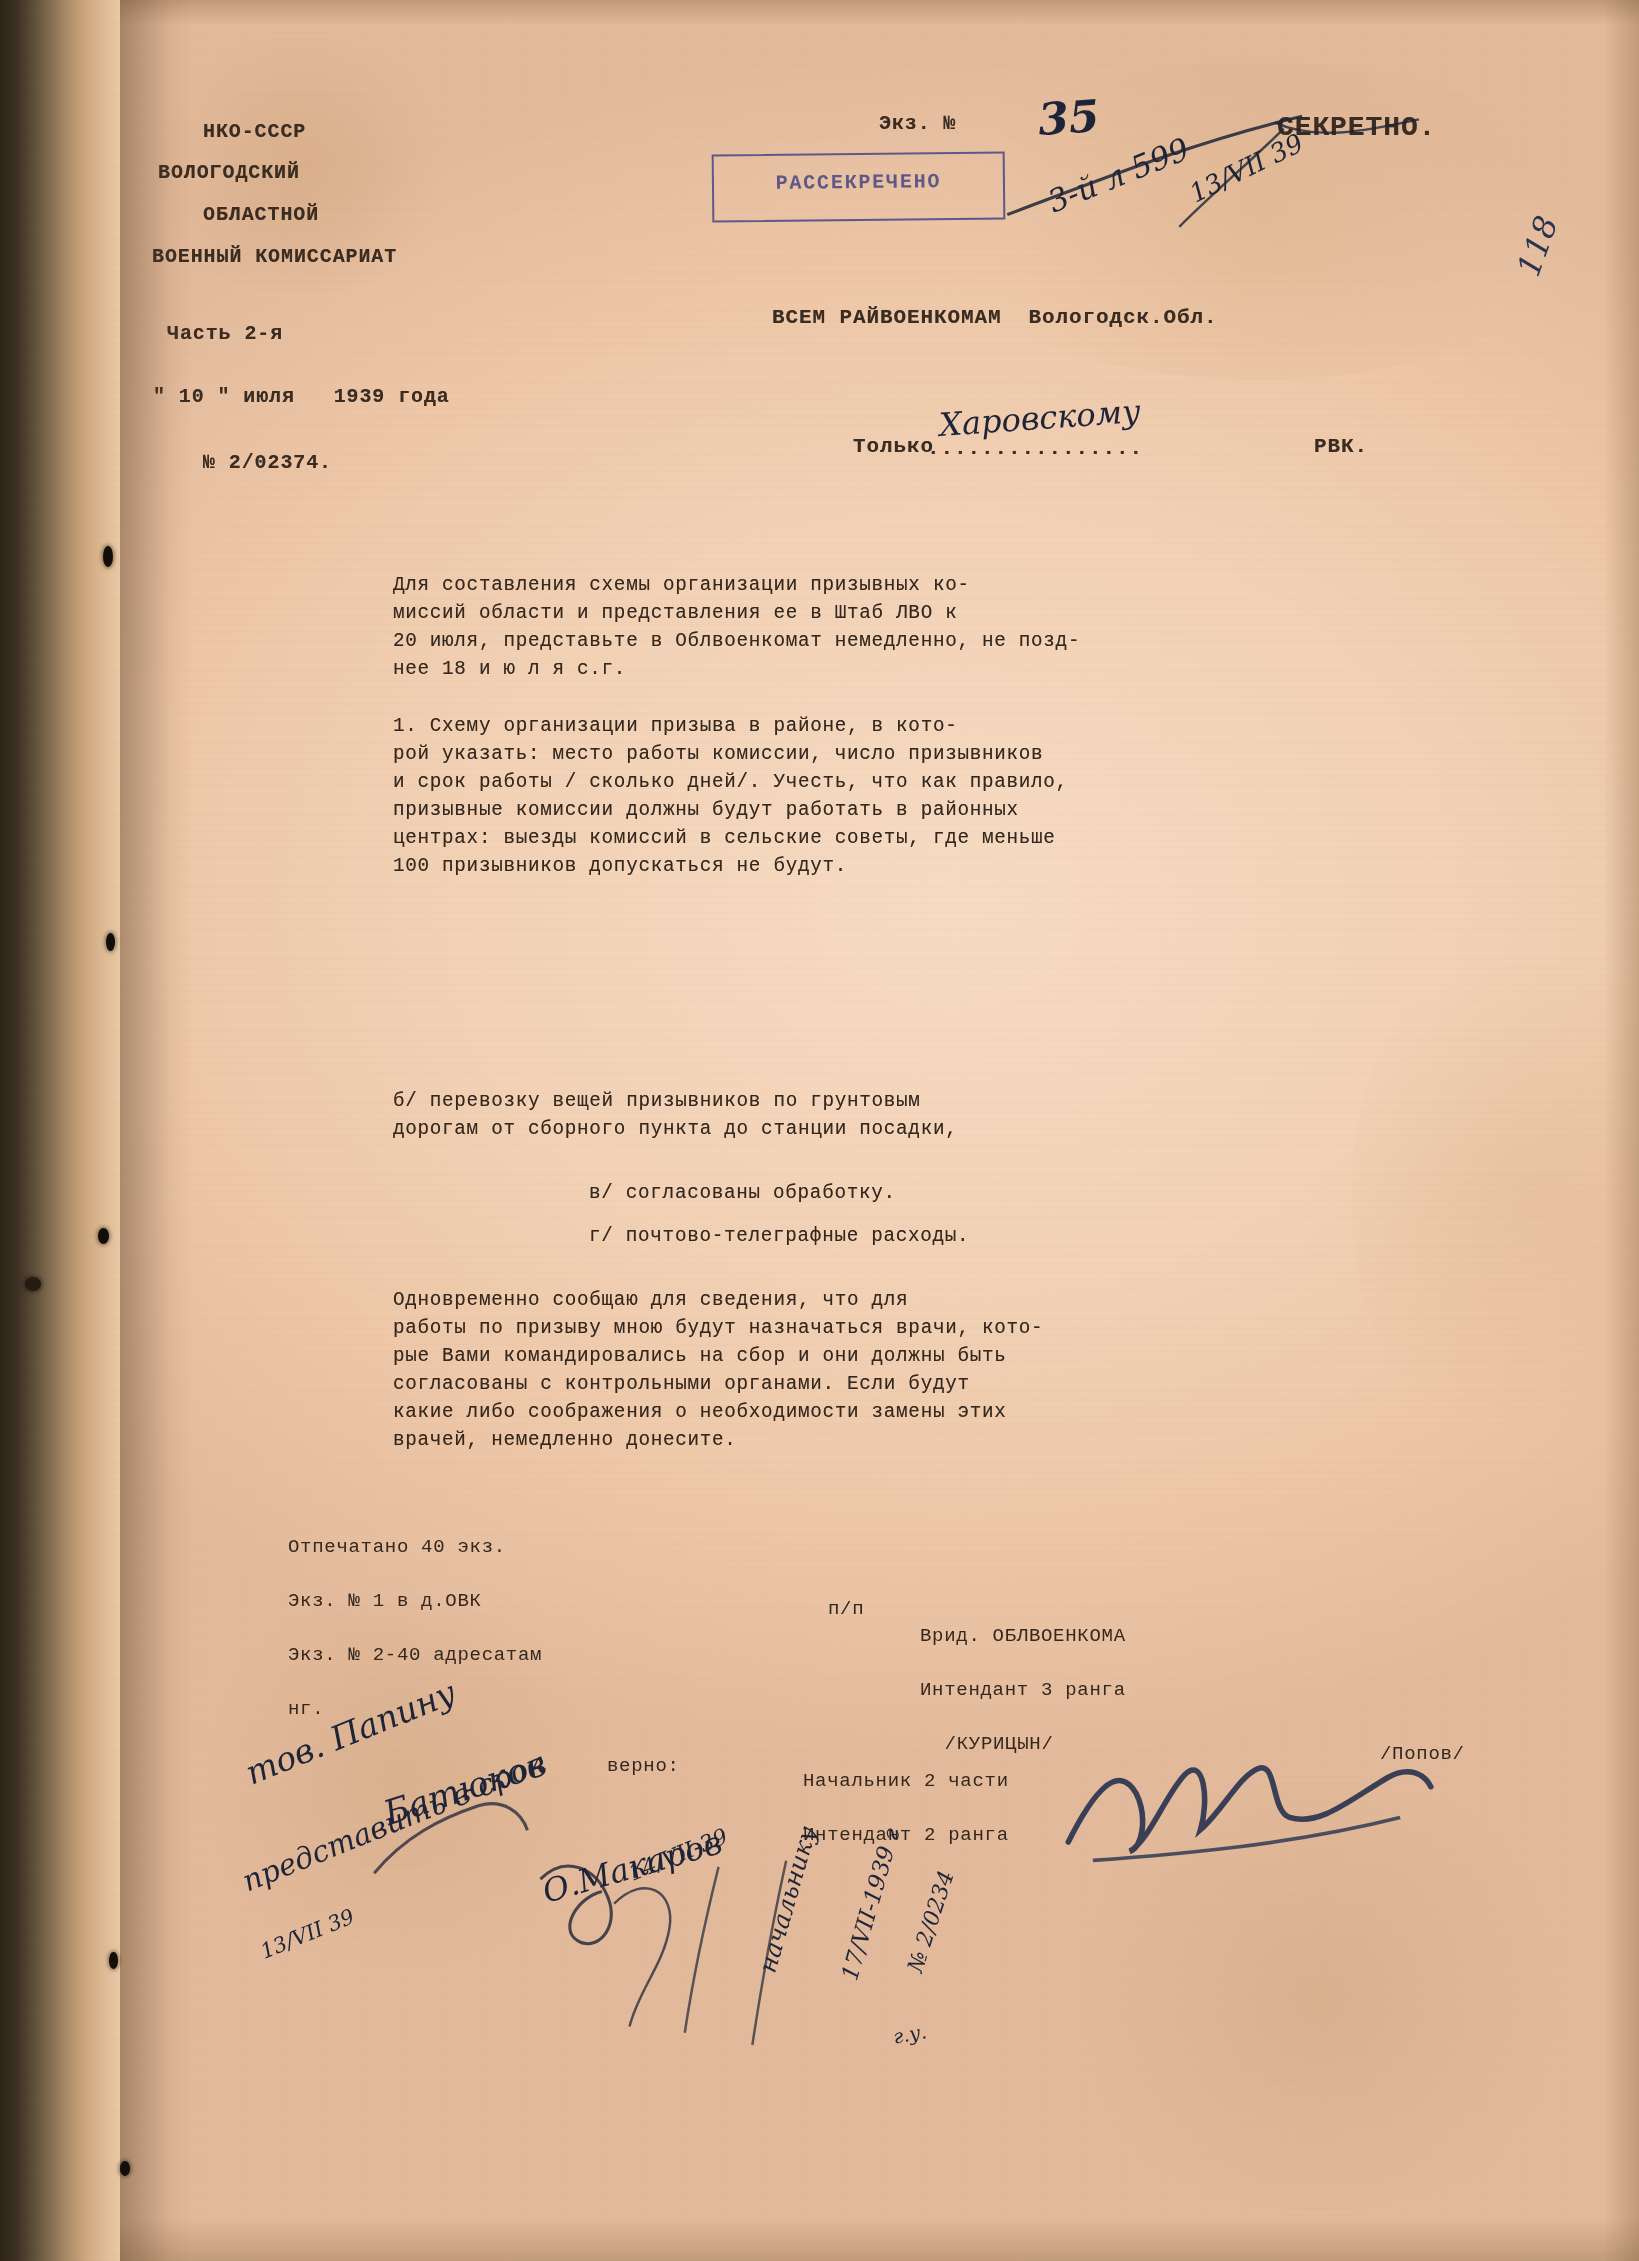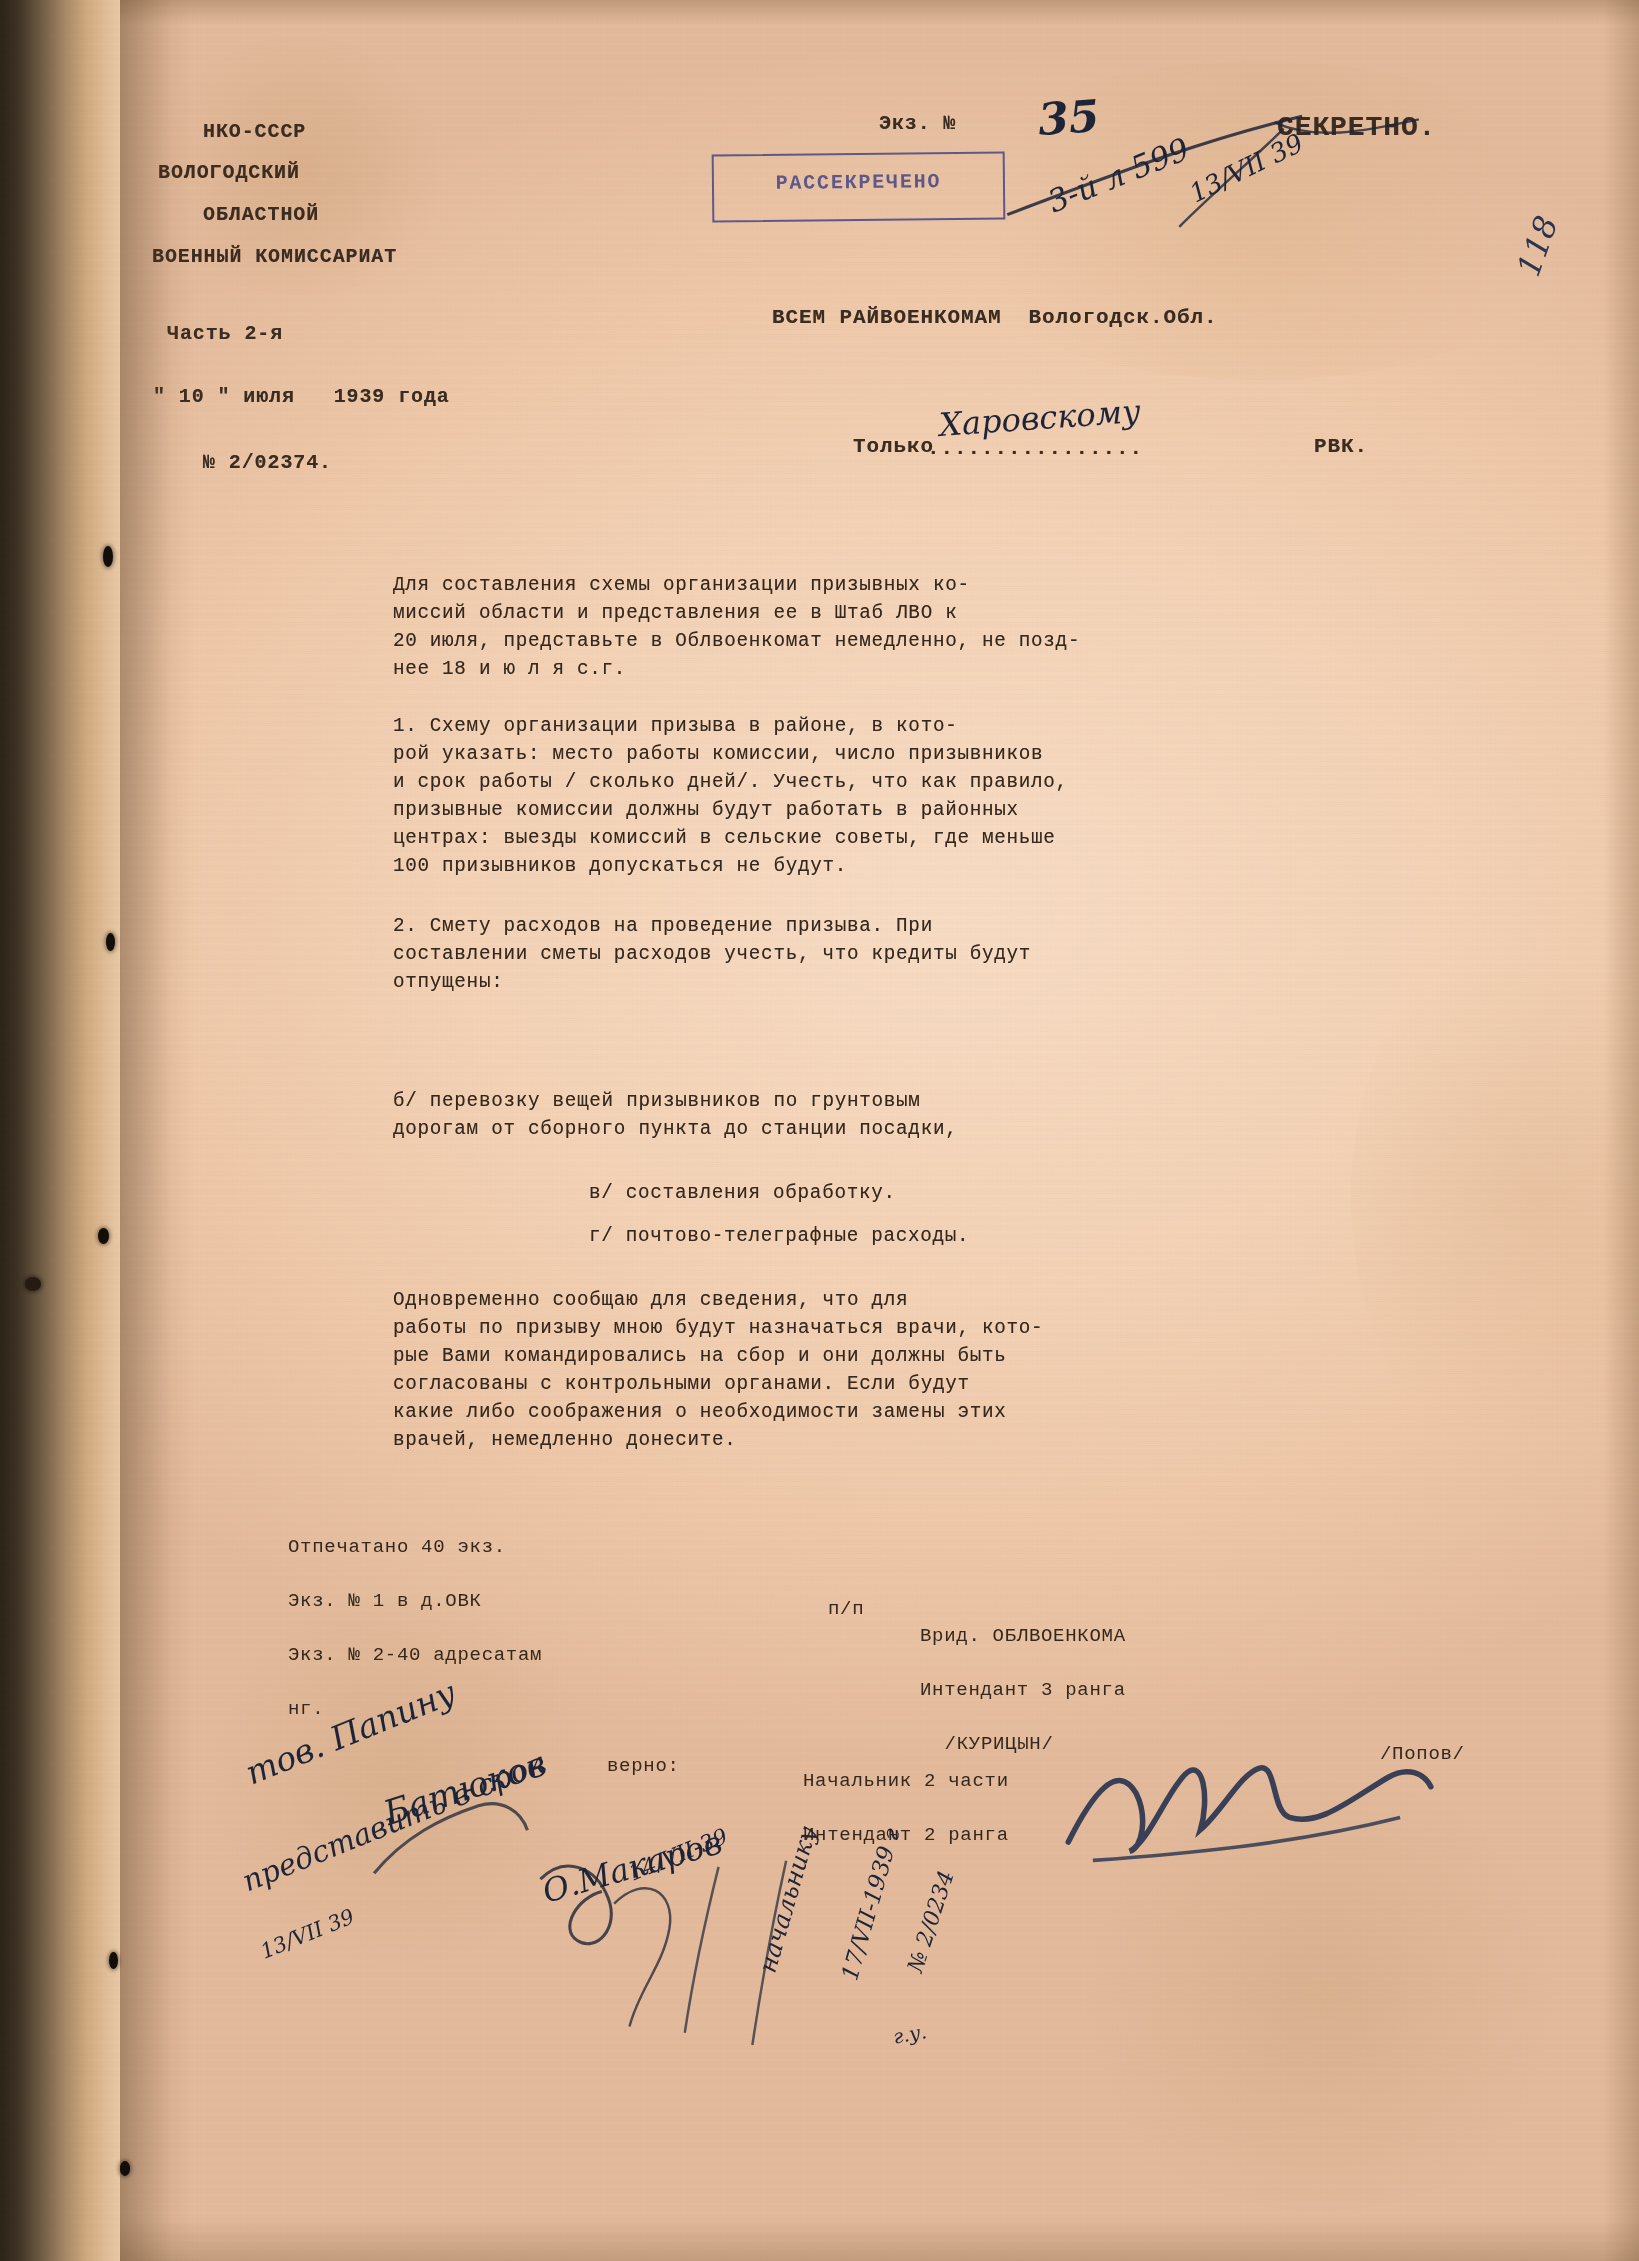--- a/index.html
+++ b/index.html
@@ -234,26 +234,23 @@
   <div class="body-par" style="left:393px;top:571px;">Для составления схемы организации призывных ко-
 миссий области и представления ее в Штаб ЛВО к
 20 июля, представьте в Облвоенкомат немедленно, не позд-
 нее 18 и ю л я с.г.</div>
   <div class="body-par" style="left:393px;top:712px;">1. Схему организации призыва в районе, в кото-
 рой указать: место работы комиссии, число призывников
 и срок работы / сколько дней/. Учесть, что как правило,
 призывные комиссии должны будут работать в районных
 центрах: выезды комиссий в сельские советы, где меньше
 100 призывников допускаться не будут.</div>
-  <div class="body-par" style="left:393px;top:912px;">2. Смету расходов на проведение призыва. При
-составлении сметы расходов учесть, что кредиты будут
-отпущены:</div>
   <div class="body-par" style="left:393px;top:1087px;">б/ перевозку вещей призывников по грунтовым
 дорогам от сборного пункта до станции посадки,</div>
-  <div class="body-par" style="left:589px;top:1179px;">в/ составления обработку.</div>
+  <div class="body-par" style="left:589px;top:1179px;">в/ согласованы обработку.</div>
   <div class="body-par" style="left:589px;top:1222px;">г/ почтово-телеграфные   расходы.</div>
   <div class="body-par" style="left:393px;top:1286px;">Одновременно сообщаю для сведения, что для
 работы по призыву мною будут назначаться врачи, кото-
 рые Вами командировались на сбор и они должны быть
 согласованы с контрольными органами. Если будут
 какие либо соображения о необходимости замены этих
 врачей, немедленно донесите.</div>
 
   <div class="small-block" style="left:246px;top:1507px;">
     <div>Отпечатано 40 экз.</div>

